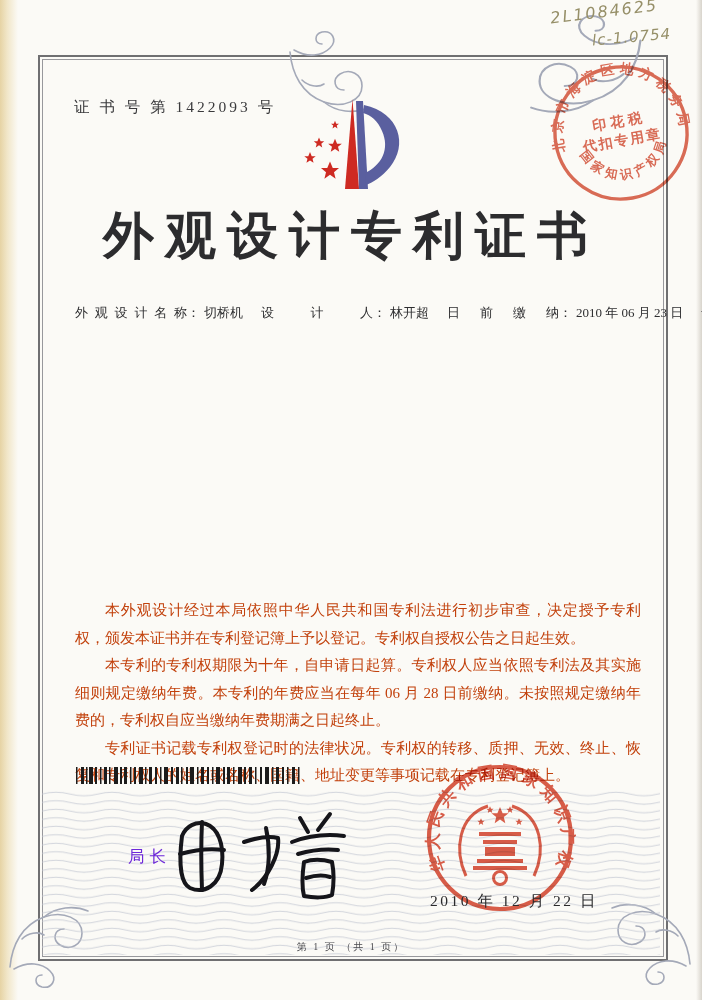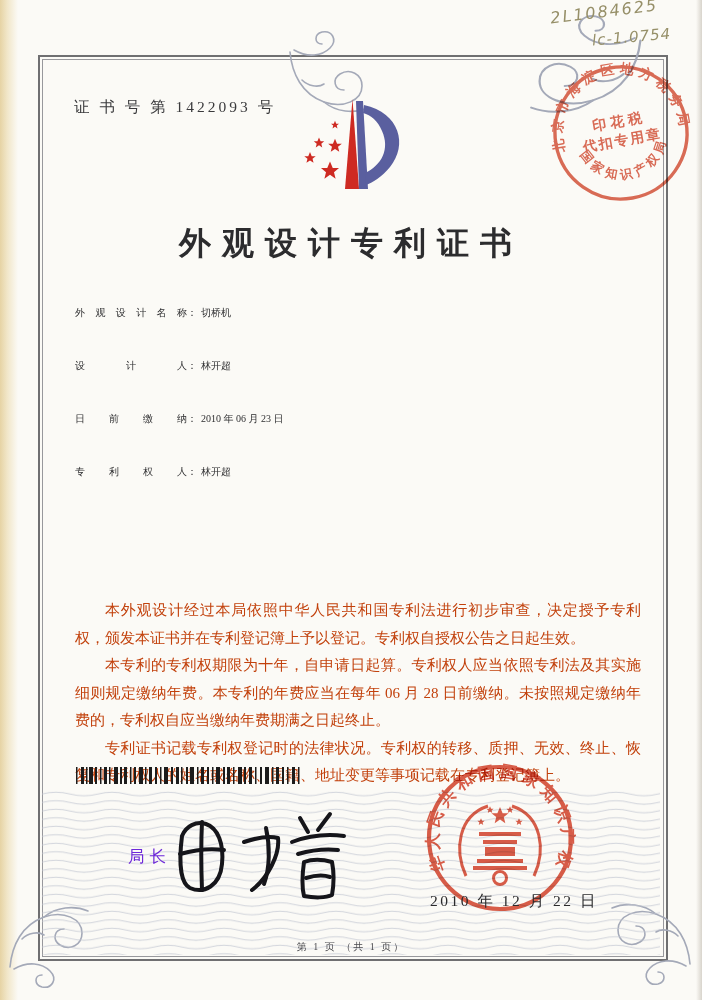--- a/index.html
+++ b/index.html
@@ -18,25 +18,25 @@
   
   .frame{left:38px;top:55px;width:626px;height:902px;border:2px solid #6f6f71;z-index:1;}
   .frame-inner{position:absolute;left:2px;top:2px;right:2px;bottom:2px;border:1px solid #98989c;}
   
   .pencil{font-family:"DejaVu Sans",sans-serif;font-style:italic;color:#968f68;z-index:6;}
   .pencil-1{left:550px;top:2px;font-size:16px;transform:rotate(-7deg);letter-spacing:2px;}
   .pencil-2{left:592px;top:28px;font-size:15px;transform:rotate(-5deg);letter-spacing:1px;}
   
   .cert-no{left:74px;top:97px;font-size:15.5px;letter-spacing:3px;color:#3a3a3c;z-index:3;}
   
-  .title{left:0;right:0;top:222px;text-align:center;font-size:32px;font-weight:600;
+  .title{left:0;right:0;top:202px;text-align:center;font-size:51px;font-weight:600;
     letter-spacing:11px;color:#2c2c2e;z-index:3;}
   
-  .fields{left:75px;top:301px;width:520px;display:flex;flex-direction:column;gap:29px;
-    font-size:10px;line-height:24px;color:#2e2e30;z-index:3;}
+  .fields{left:75px;top:301px;width:520px;display:flex;flex-direction:row;gap:18px;
+    font-size:13px;line-height:24px;color:#2e2e30;z-index:3;}
   .field-row{white-space:nowrap;}
   .field-label{display:inline-block;width:112px;text-align:justify;text-align-last:justify;}
   .field-colon{display:inline-block;margin-right:4px;}
   
   .body-text{left:75px;top:597px;width:566px;font-size:15px;line-height:27.5px;
     text-align:justify;color:#c2410c;z-index:3;}
   .body-text p{margin:0;text-indent:2em;}
   
   .barcode{left:76px;top:767px;z-index:3;}
   

